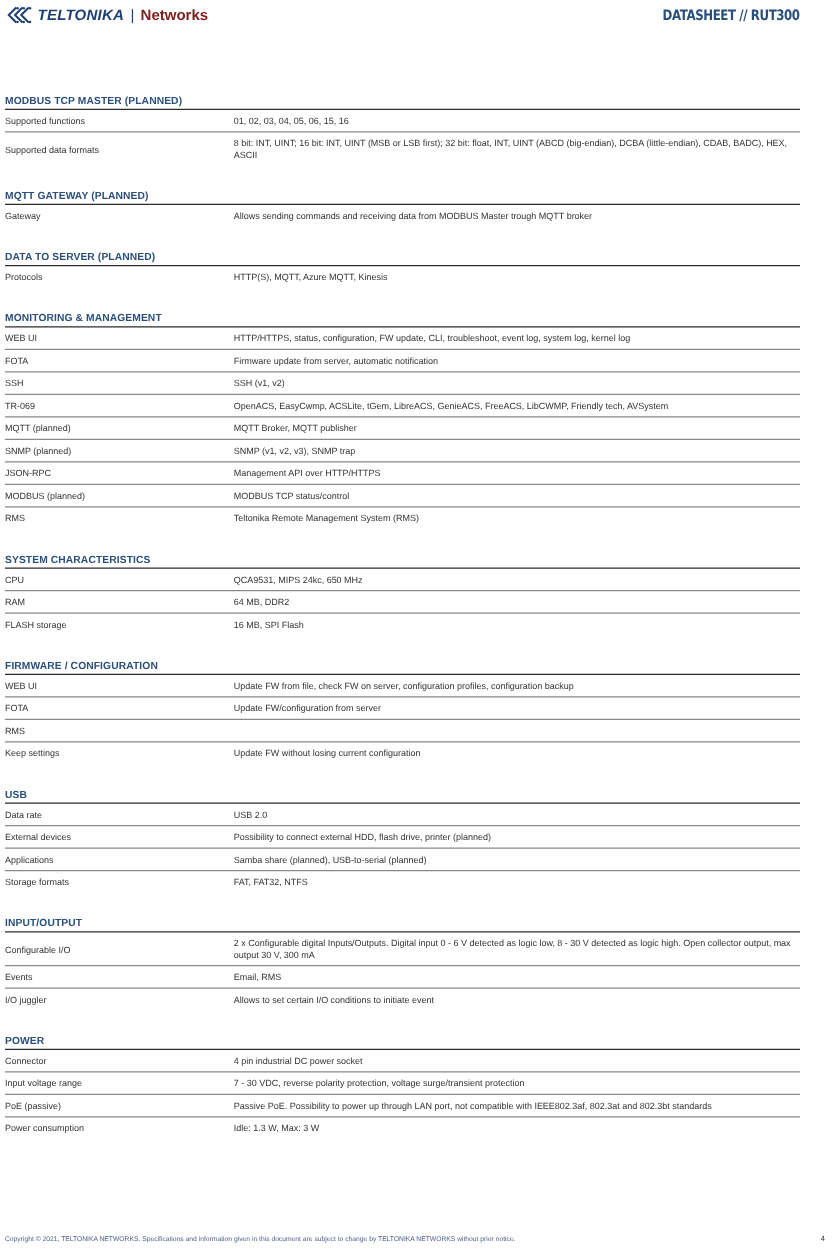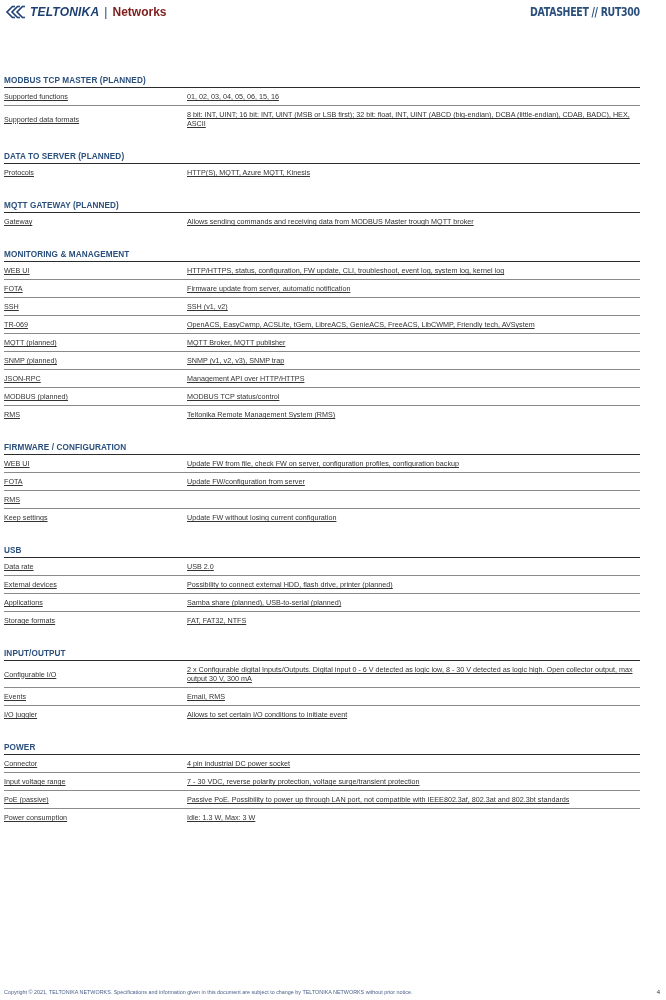--- a/index.html
+++ b/index.html
@@ -11,21 +11,21 @@
     .logo-brand { font-weight: bold; font-style: italic; font-size: 12px; color: #1d3f72; letter-spacing: 0.2px; }
     .logo-sep { font-size: 12px; color: #1d3f72; margin: 0 5px; }
     .logo-networks { font-weight: bold; font-size: 12px; color: #7f1d1d; }
     .doc-title { position: absolute; right: 26px; top: 5px; font-family: "DejaVu Sans", sans-serif;
       font-weight: bold; font-size: 11.5px; color: #2a4f7c; letter-spacing: -0.4px; transform: scaleX(0.82); transform-origin: right center; }
 
     .content { position: absolute; left: 4px; top: 74px; width: 636px; }
     .section { margin-bottom: 18px; }
     .section-title { font-size: 8.2px; color: #2a4f7c; font-weight: bold; letter-spacing: 0.1px;
       padding: 2px 0 2px 0; border-bottom: 1px solid #2c2c2c; }
-    .row { display: flex; border-bottom: 1px solid #8a8a8a; font-size: 7.2px; line-height: 9px; color: #333; text-decoration: underline; }
+    .row { display: flex; border-bottom: 1px solid #8a8a8a; font-size: 7.2px; line-height: 9px; color: #333; }
     .row:last-child { border-bottom: none; }
     .row .k { width: 135px; flex: none; padding: 4px 0 4px 0; display: flex; align-items: center; }
     .row .v { flex: 1; padding: 4px 0 4px 0; margin-left: 48px; }
     .footer { position: absolute; left: 4px; top: 989px; width: 660px; font-size: 5.4px; color: #4a5f8a; }
     .footer .page { position: absolute; right: 4px; top: 0; color: #333; font-size: 6px; }
   </style>
 </head>
 <body>
 
 <div class="header">
@@ -58,34 +58,34 @@
       <div class="row">
         <div class="k">Supported functions</div>
         <div class="v">01, 02, 03, 04, 05, 06, 15, 16</div>
       </div>
       <div class="row">
         <div class="k">Supported data formats</div>
         <div class="v">8 bit: INT, UINT; 16 bit: INT, UINT (MSB or LSB first); 32 bit: float, INT, UINT (ABCD (big-endian), DCBA (little-endian), CDAB, BADC), HEX, ASCII</div>
       </div>
     </div>
     <div class="section">
+      <div class="section-title">MQTT GATEWAY (PLANNED)</div>
+      <div class="row">
+        <div class="k">Gateway</div>
+        <div class="v">Allows sending commands and receiving data from MODBUS Master trough MQTT broker</div>
+      </div>
+    </div>
+    <div class="section">
       <div class="section-title">DATA TO SERVER (PLANNED)</div>
       <div class="row">
         <div class="k">Protocols</div>
         <div class="v">HTTP(S), MQTT, Azure MQTT, Kinesis</div>
       </div>
     </div>
     <div class="section">
-      <div class="section-title">MQTT GATEWAY (PLANNED)</div>
-      <div class="row">
-        <div class="k">Gateway</div>
-        <div class="v">Allows sending commands and receiving data from MODBUS Master trough MQTT broker</div>
-      </div>
-    </div>
-    <div class="section">
       <div class="section-title">MONITORING &amp; MANAGEMENT</div>
       <div class="row">
         <div class="k">WEB UI</div>
         <div class="v">HTTP/HTTPS, status, configuration, FW update, CLI, troubleshoot, event log, system log, kernel log</div>
       </div>
       <div class="row">
         <div class="k">FOTA</div>
         <div class="v">Firmware update from server, automatic notification</div>
       </div>
       <div class="row">
@@ -108,20 +108,35 @@
         <div class="k">JSON-RPC</div>
         <div class="v">Management API over HTTP/HTTPS</div>
       </div>
       <div class="row">
         <div class="k">MODBUS (planned)</div>
         <div class="v">MODBUS TCP status/control</div>
       </div>
       <div class="row">
         <div class="k">RMS</div>
         <div class="v">Teltonika Remote Management System (RMS)</div>
+      </div>
+    </div>
+    <div class="section">
+      <div class="section-title">SYSTEM CHARACTERISTICS</div>
+      <div class="row">
+        <div class="k">CPU</div>
+        <div class="v">QCA9531, MIPS 24kc, 650 MHz</div>
+      </div>
+      <div class="row">
+        <div class="k">RAM</div>
+        <div class="v">64 MB, DDR2</div>
+      </div>
+      <div class="row">
+        <div class="k">FLASH storage</div>
+        <div class="v">16 MB, SPI Flash</div>
       </div>
     </div>
     <div class="section">
       <div class="section-title">FIRMWARE / CONFIGURATION</div>
       <div class="row">
         <div class="k">WEB UI</div>
         <div class="v">Update FW from file, check FW on server, configuration profiles, configuration backup</div>
       </div>
       <div class="row">
         <div class="k">FOTA</div>

